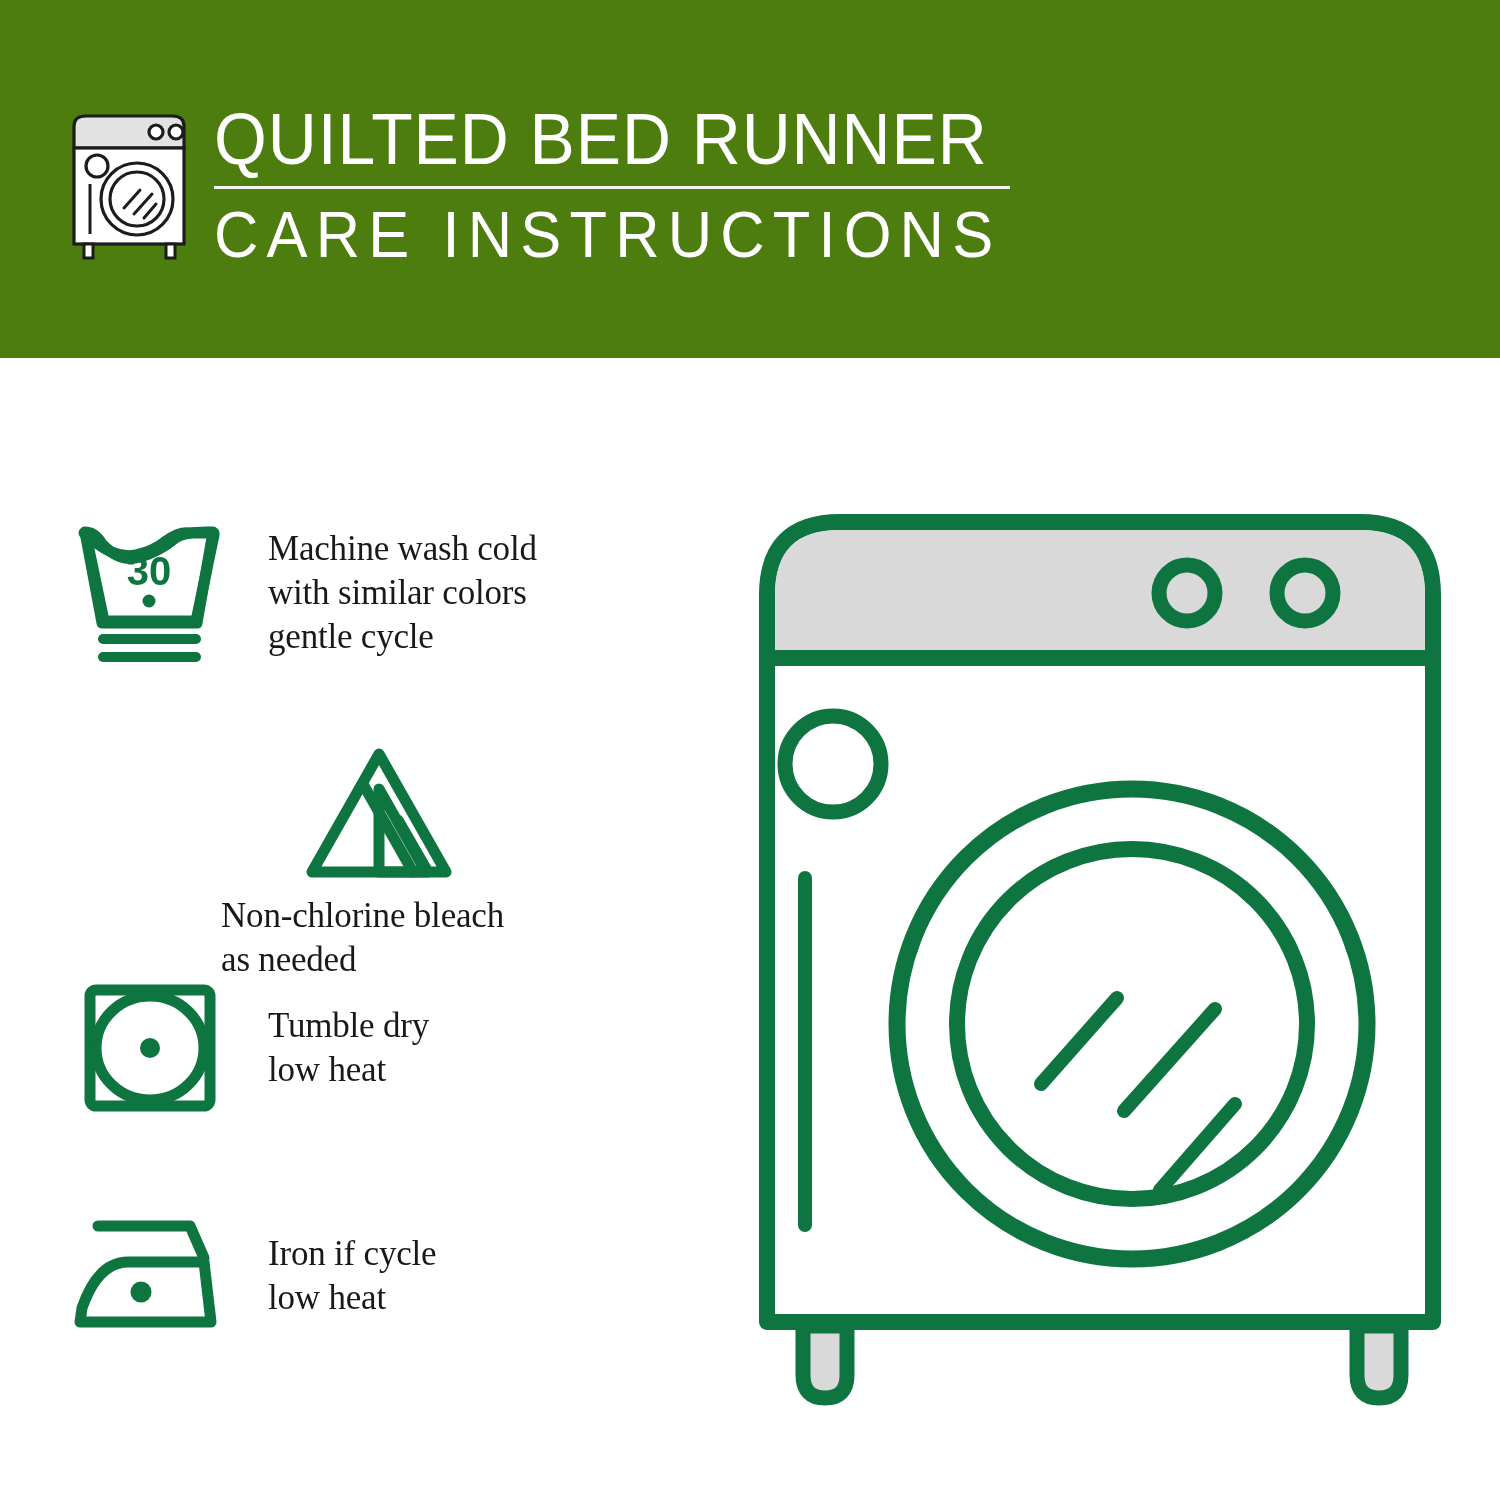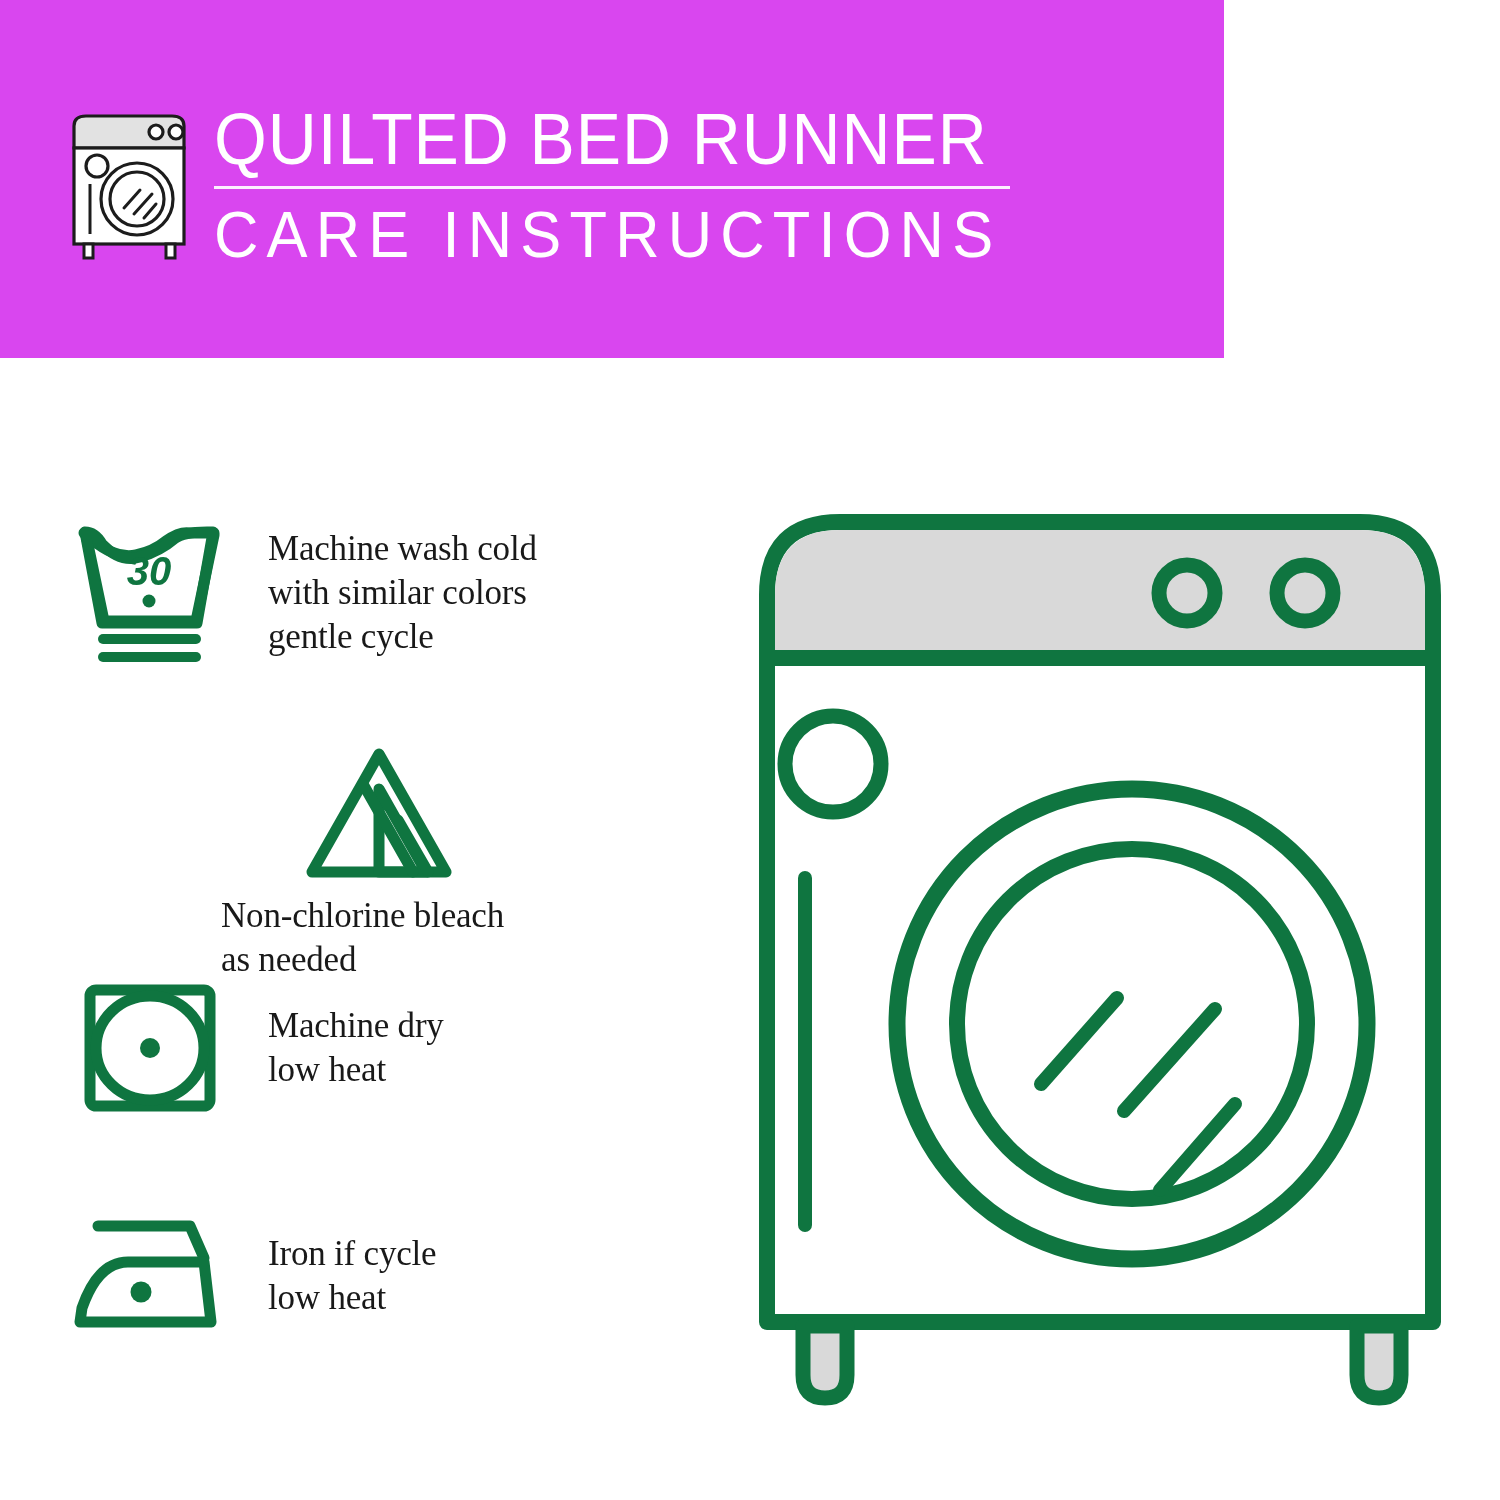--- a/index.html
+++ b/index.html
@@ -13,23 +13,23 @@
     font-family: "Liberation Sans", sans-serif;
     overflow: hidden;
     position: relative;
   }
 
   
   .header {
     position: absolute;
     left: 0;
     top: 0;
-    width: 1224px;
+    width: 1500px;
     height: 358px;
-    background: #d946ef;
+    background: #4d7c0f;
     box-sizing: border-box;
     text-decoration: underline;
   }
   .header-logo {
     position: absolute;
     left: 66px;
     top: 104px;
     width: 126px;
     height: 158px;
   }
@@ -91,21 +91,20 @@
   .care-row-3 { top: 838px; height: 160px; }
 
   .care-symbol {
     width: 175px;
     min-width: 175px;
     height: 160px;
     margin-left: 68px;
     display: flex;
     align-items: center;
     justify-content: flex-start;
-    font-style: italic;
   }
   .care-label {
     margin-left: 25px;
     color: #191919;
     font-family: Liberation Serif, serif;
     font-size: 35px;
     line-height: 44px;
     white-space: pre-line;
     letter-spacing: -0.2px;
   }
@@ -218,21 +217,21 @@
   <div class="care-row care-row-2">
     <div class="care-symbol">
       <svg viewBox="0 0 175 160" width="175" height="160" aria-hidden="true">
         <g fill="none" stroke="#0F7540" stroke-width="11" stroke-linejoin="round">
           <rect x="22" y="22" width="120" height="116" rx="6"></rect>
           <ellipse cx="82" cy="80" rx="54" ry="52"></ellipse>
         </g>
         <circle cx="82" cy="80" r="10" fill="#0F7540"></circle>
       </svg>
     </div>
-    <div class="care-label">Machine dry
+    <div class="care-label">Tumble dry
 low heat</div>
   </div>
 
   <div class="care-row care-row-3">
     <div class="care-symbol">
       <svg viewBox="0 0 175 160" width="175" height="160" aria-hidden="true">
         <g fill="none" stroke="#0F7540" stroke-width="11" stroke-linejoin="round" stroke-linecap="round">
 
           <path d="M30 30 L122 30 L136 62"></path>
 

